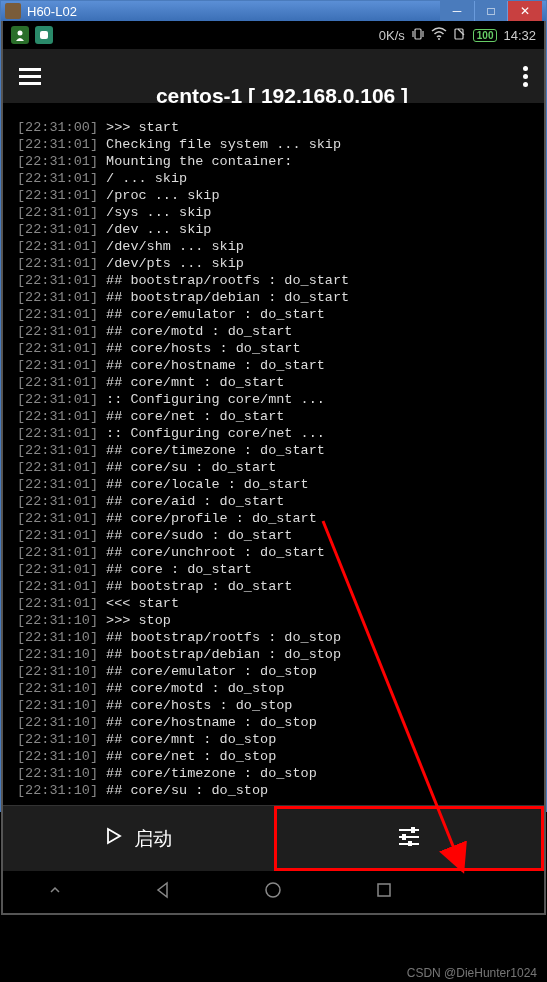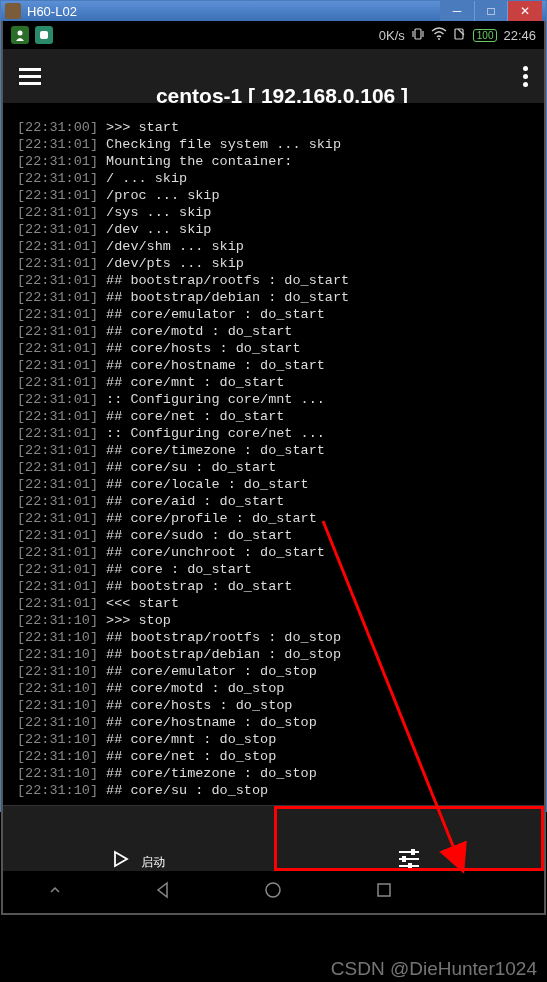--- a/index.html
+++ b/index.html
@@ -79,21 +79,21 @@
 }
 .sb-right { margin-left: auto; display: flex; gap: 6px; align-items: center; }
 .battery {
   display: inline-flex;
   align-items: center;
   border: 1px solid #6c6;
   border-radius: 3px;
   padding: 0 3px;
   color: #6c6;
   font-size: 10px;
-  font-weight: normal;
+  font-weight: bold;
 }
 .app-header {
   height: 54px;
   background: #1e1e1e;
   display: flex;
   align-items: center;
   padding: 0 16px;
   color: #fff;
 }
 .hamburger {
@@ -130,25 +130,25 @@
 .timestamp { color: #888; }
 .bottom-bar {
   height: 66px;
   background: #1e1e1e;
   display: flex;
   border-top: 1px solid #333;
 }
 .bottom-btn {
   flex: 1;
   display: flex;
-  align-items: flex-end;
+  align-items: center;
   justify-content: center;
   gap: 12px;
   color: #fff;
-  font-size: 12px;
+  font-size: 19px;
 }
 .bottom-btn.highlighted {
   outline: 3px solid #ff0000;
   outline-offset: -3px;
 }
 .nav-bar {
   height: 42px;
   background: #000;
   display: flex;
   align-items: center;
@@ -156,21 +156,21 @@
 }
 .arrow-annotation {
   position: absolute;
   pointer-events: none;
 }
 .watermark {
   position: absolute;
   bottom: 2px;
   right: 10px;
   color: rgba(180,180,180,0.65);
-  font-size: 19px;
+  font-size: 12px;
   font-family: Arial, sans-serif;
   pointer-events: none;
 }
 </style>
 </head>
 <body>
 
 <div class="window-frame">
   <div class="titlebar">
     <div class="titlebar-icon"></div>
@@ -216,21 +216,21 @@
         </span>
         <span>
           <svg width="14" height="14" viewBox="0 0 14 14">
               <rect x="2" y="2" width="8" height="10" rx="1" fill="none" stroke="#ccc" stroke-width="1.2"></rect>
               <line x1="5" y1="2" x2="11" y2="8" stroke="#ccc" stroke-width="1.2"></line>
             </svg>
         </span>
         <span class="battery">
             <span>100</span>
           </span>
-        <span>22:46</span>
+        <span>14:32</span>
       </div>
     </div>
 
     <div class="app-header">
       <div class="hamburger">
         <span></span>
           <span></span>
           <span></span>
       </div>
       <div class="header-title">centos-1  [ 192.168.0.106 ]</div>

